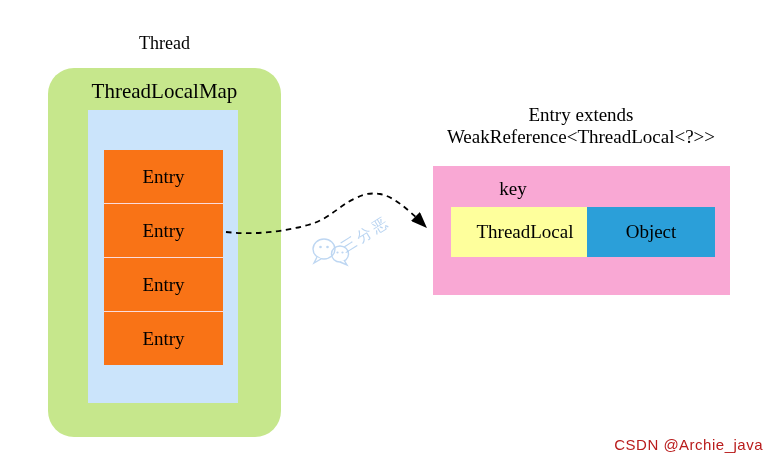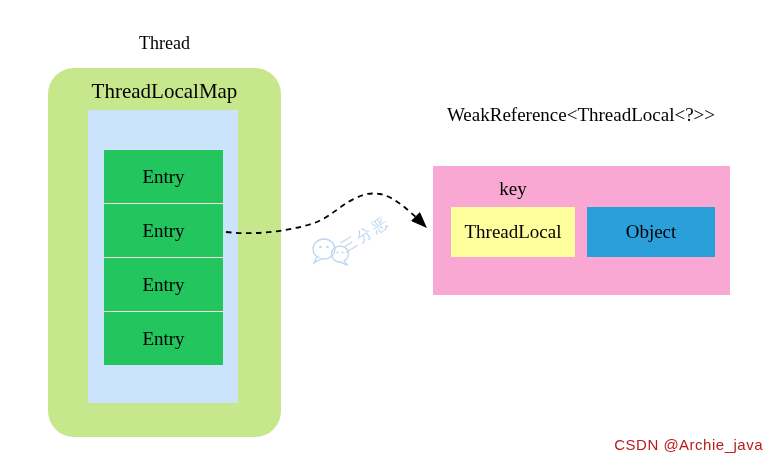--- a/index.html
+++ b/index.html
@@ -26,21 +26,21 @@
   .tlm-title {
     left: 48px; top: 79px; width: 233px;
     text-align: center; font-size: 21px;
   }
   .blue-box {
     left: 88px; top: 110px; width: 150px; height: 293px;
     background: #cbe4fb;
   }
   .pink-box {
     left: 104px; top: 150px; width: 119px; height: 215px;
-    background: #22c55e;
+    background: #f97316;
     display: flex; flex-direction: column;
   }
   .entry-cell {
     flex: 1; display: flex; align-items: center; justify-content: center;
     font-size: 19px;
   }
   .entry-cell + .entry-cell { border-top: 1px solid #fbdcdc; }
 
   
   .arrow-svg { left: 0; top: 0; width: 776px; height: 467px; pointer-events: none; }
@@ -71,20 +71,21 @@
     position: absolute; top: 12px; width: 124px;
     text-align: center; font-size: 19px;
   }
   .key-label { left: 18px; }
   .value-label { left: 142px; }
   .key-box {
     position: absolute; left: 18px; top: 41px; width: 124px; height: 50px;
     background: #feff9c;
     display: flex; align-items: center; justify-content: center;
     font-size: 19px;
+    padding-left: 12px;
   }
   .value-box {
     position: absolute; left: 142px; top: 41px; width: 128px; height: 50px;
     background: #2b9fd9;
     display: flex; align-items: center; justify-content: center;
     font-size: 19px;
     margin-left: 12px;
   }
 
   
@@ -136,20 +137,21 @@
     <g fill="#aecdef">
       <circle cx="10.5" cy="13" r="1.3"></circle>
       <circle cx="17.5" cy="13" r="1.3"></circle>
       <circle cx="27.5" cy="18.5" r="1.1"></circle>
       <circle cx="32.5" cy="18.5" r="1.1"></circle>
     </g>
   </svg>
   <div class="abs wm-text">三分恶</div>
 
   <div class="abs entry-title">
+    <div>Entry extends</div>
     <div>WeakReference&lt;ThreadLocal&lt;?&gt;&gt;</div>
   </div>
 
   <div class="abs orange-box">
     <div class="kv-label key-label">key</div>
     <div class="key-box">ThreadLocal</div>
     <div class="value-box">Object</div>
   </div>
 
   <div class="abs csdn">CSDN @Archie_java</div>

